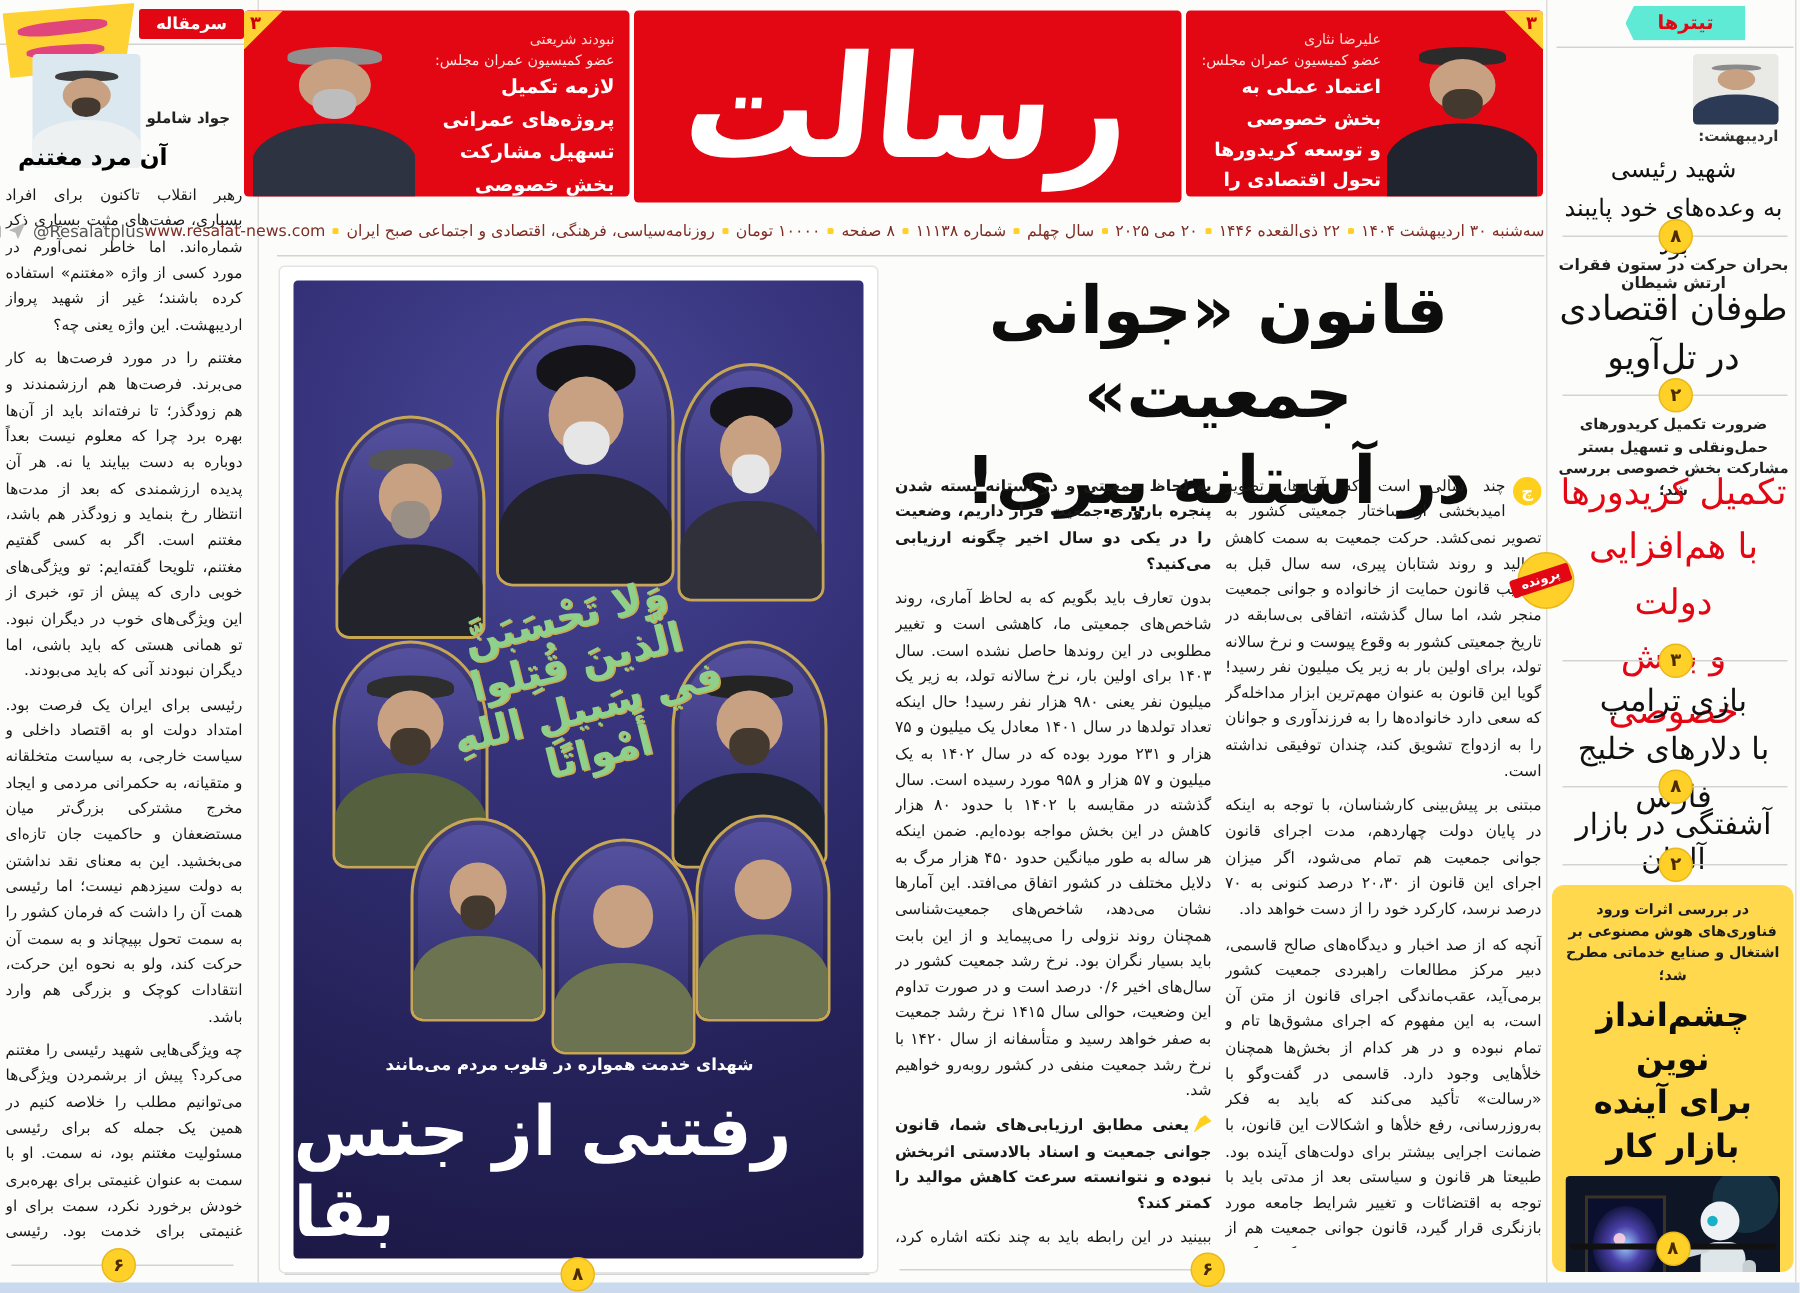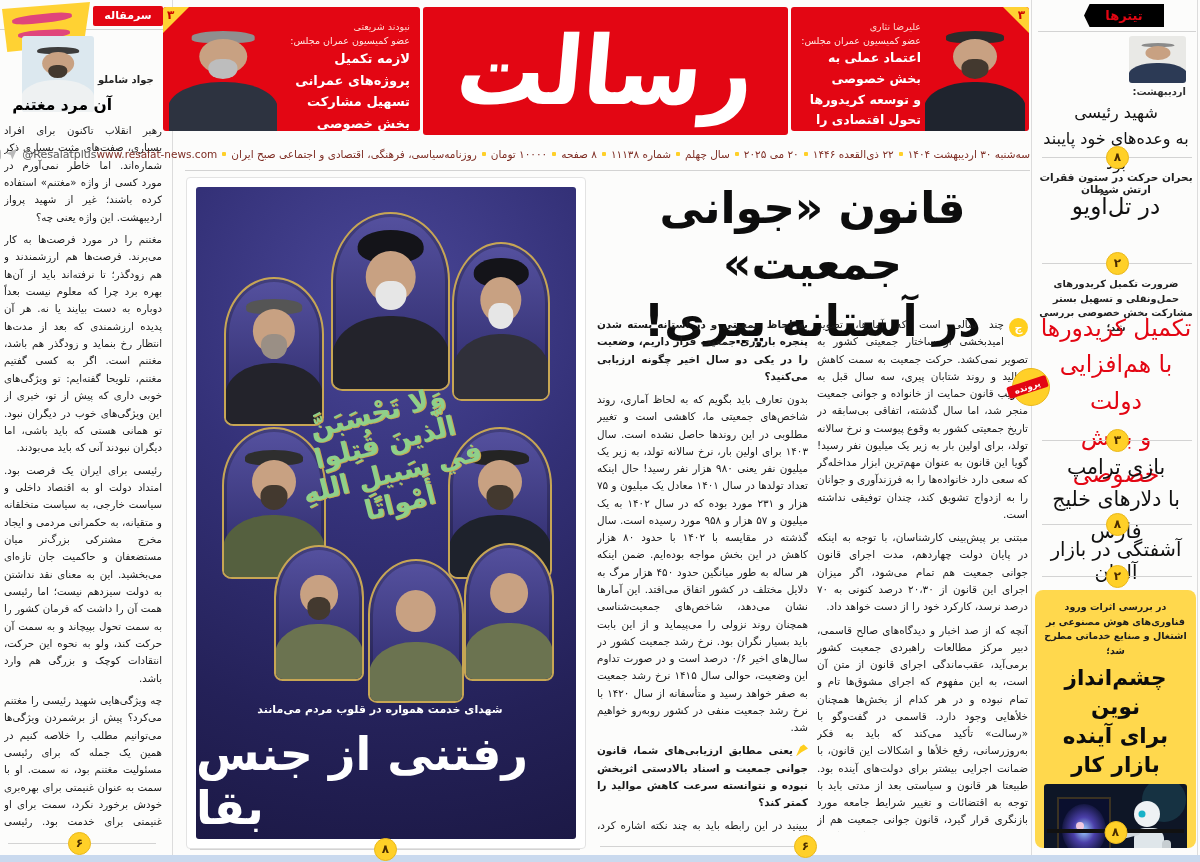--- a/index.html
+++ b/index.html
@@ -82,21 +82,21 @@
   .ph.pilot .torso{background:#6b7350;}
   .ph.whiteshirt .torso{background:#eef1f2;}
   .callig{position:absolute;transform:rotate(-14deg);color:#8fd08a;font-size:27px;font-weight:700;
           text-align:center;line-height:1.15;text-shadow:1px 1px 0 #caa94f;}
   .poster-cap{position:absolute;left:0;right:12px;text-align:center;color:#fff;
               font-size:11px;font-weight:700;}
   .poster-title{position:absolute;left:0;right:0;text-align:left;color:#fff;
                 font-size:46px;font-weight:900;letter-spacing:-1px;}
 
   
-  .sb-tab{position:absolute;background:#000000;color:#e30613;font-weight:900;font-size:13px;
+  .sb-tab{position:absolute;background:#5eead4;color:#e30613;font-weight:900;font-size:13px;
           text-align:center;line-height:23px;clip-path:polygon(0 50%,7% 0,100% 0,100% 100%,7% 100%);}
   .sb-byline{position:absolute;font-size:10px;font-weight:700;color:#333;text-align:right;}
   .sb-h{position:absolute;text-align:center;font-weight:400;color:#111;}
   .sb-h span{display:block;}
   .sb-k{position:absolute;text-align:center;font-weight:700;color:#222;}
   .badge{position:absolute;width:36px;height:36px;border-radius:50%;background:#ffd028;
          border:1px solid #eab81c;z-index:6;}
   .badge i{position:absolute;left:-6px;top:12px;background:#e30613;color:#fff;font-style:normal;
            font-size:8.5px;font-weight:700;padding:1px 7px;border-radius:2px;transform:rotate(-18deg);}
   .feature{position:absolute;background:#ffd84d;border-radius:8px;text-align:center;overflow:hidden;}
@@ -298,20 +298,21 @@
   <div class="sb-byline" style="left:1040px;top:86px;width:146px;padding-left:22px;box-sizing:border-box;">اردیبهشت:</div>
   <div class="sb-h" style="left:1036px;top:100px;width:160px;font-size:16px;line-height:1.6;">
     <span>شهید رئیسی</span>
     <span>به وعده‌های خود پایبند بود</span>
   </div>
   <div class="hline" style="left:1042px;top:157px;width:150px;"></div>
   <div class="pg" style="left:1106px;top:146px;">۸</div>
 
   <div class="sb-k" style="left:1036px;top:171px;width:160px;font-size:10.5px;">بحران حرکت در ستون فقرات ارتش شیطان</div>
   <div class="sb-h" style="left:1036px;top:190px;width:160px;font-size:23px;line-height:1.45;">
+    <span>طوفان اقتصادی</span>
     <span>در تل‌آویو</span>
   </div>
   <div class="hline" style="left:1042px;top:263px;width:150px;"></div>
   <div class="pg" style="left:1106px;top:252px;">۲</div>
 
   <div class="sb-k" style="left:1036px;top:277px;width:160px;font-size:9.8px;line-height:1.5;">ضرورت تکمیل کریدورهای حمل‌ونقلی و تسهیل بستر مشارکت بخش خصوصی بررسی شد؛</div>
   <div class="sb-h" style="left:1036px;top:310px;width:160px;font-size:23.5px;line-height:1.55;color:#e30613;">
     <span>تکمیل کریدورها</span>
     <span>با هم‌افزایی دولت</span>
     <span>و بخش خصوصی</span>

